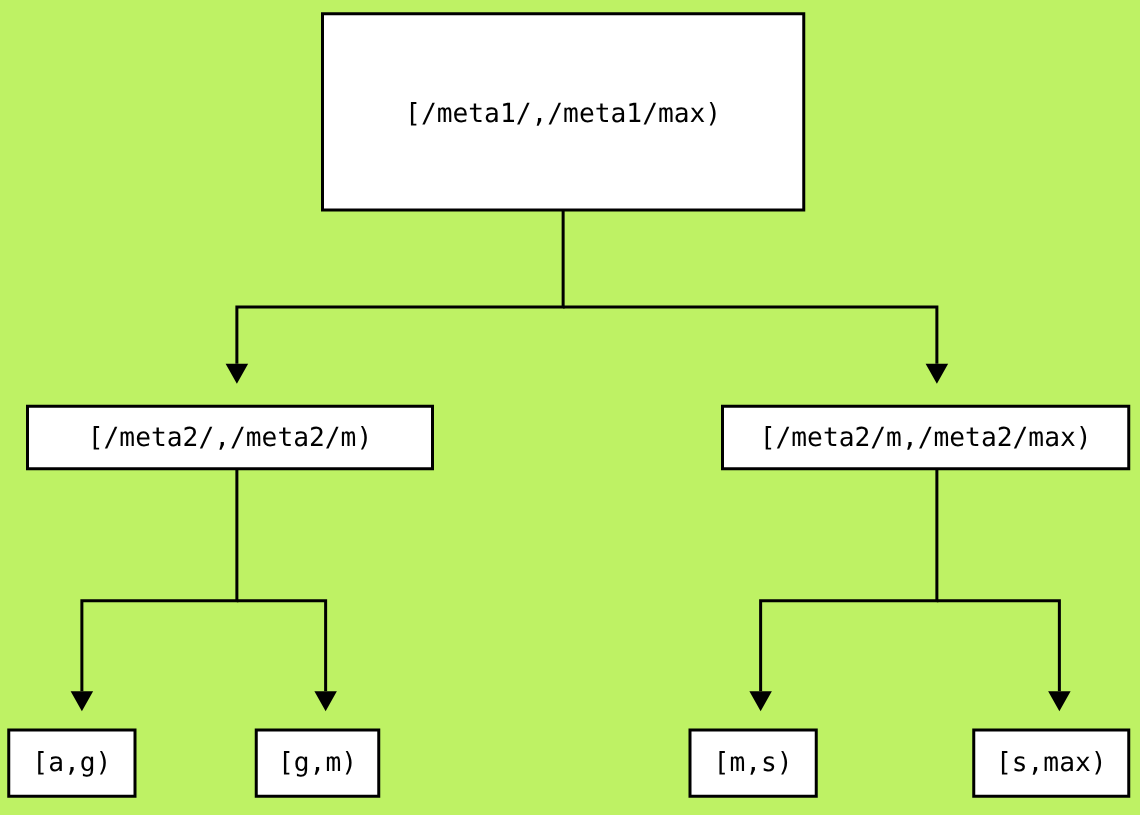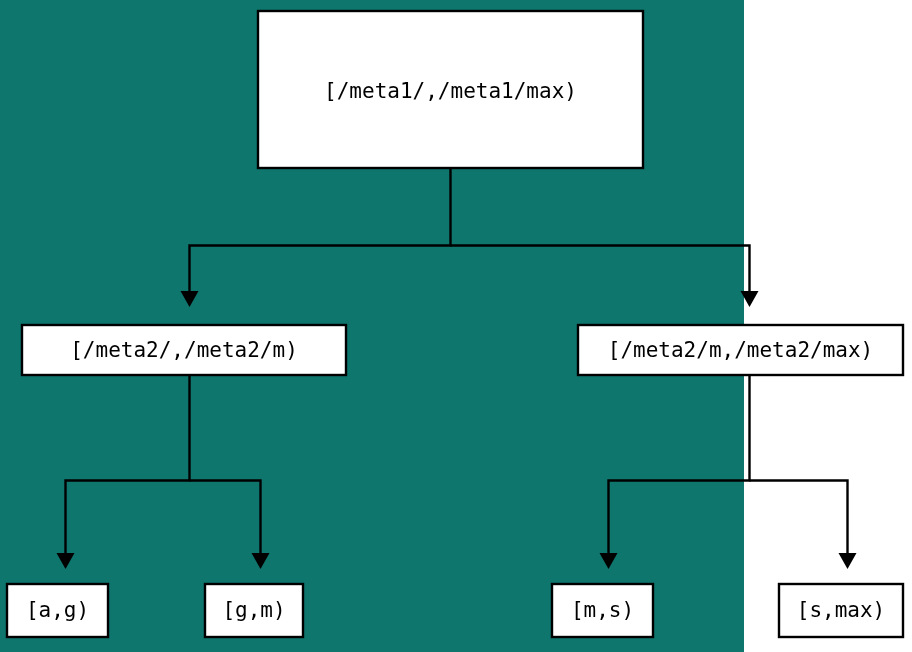--- a/index.html
+++ b/index.html
@@ -8,23 +8,23 @@
     background: #ffffff;
   }
   body {
     width: 912px;
     height: 652px;
     overflow: hidden;
     font-family: "DejaVu Sans Mono", "Liberation Mono", monospace;
   }
   #diagram-root {
     position: relative;
-    width: 744px;
+    width: 912px;
     height: 652px;
-    background: #0f766e;
+    background: #bef264;
   }
   svg#tree-canvas {
     position: absolute;
     top: 0;
     left: 0;
     width: 912px;
     height: 652px;
     display: block;
   }
   .node-box {

